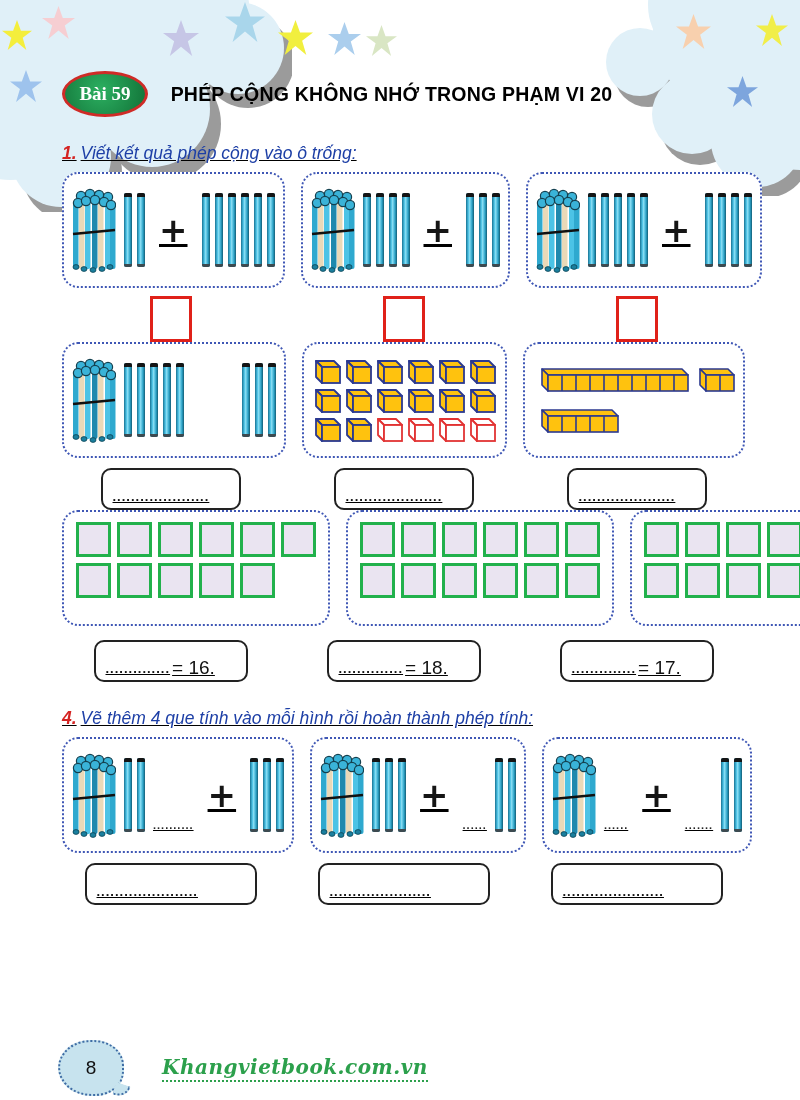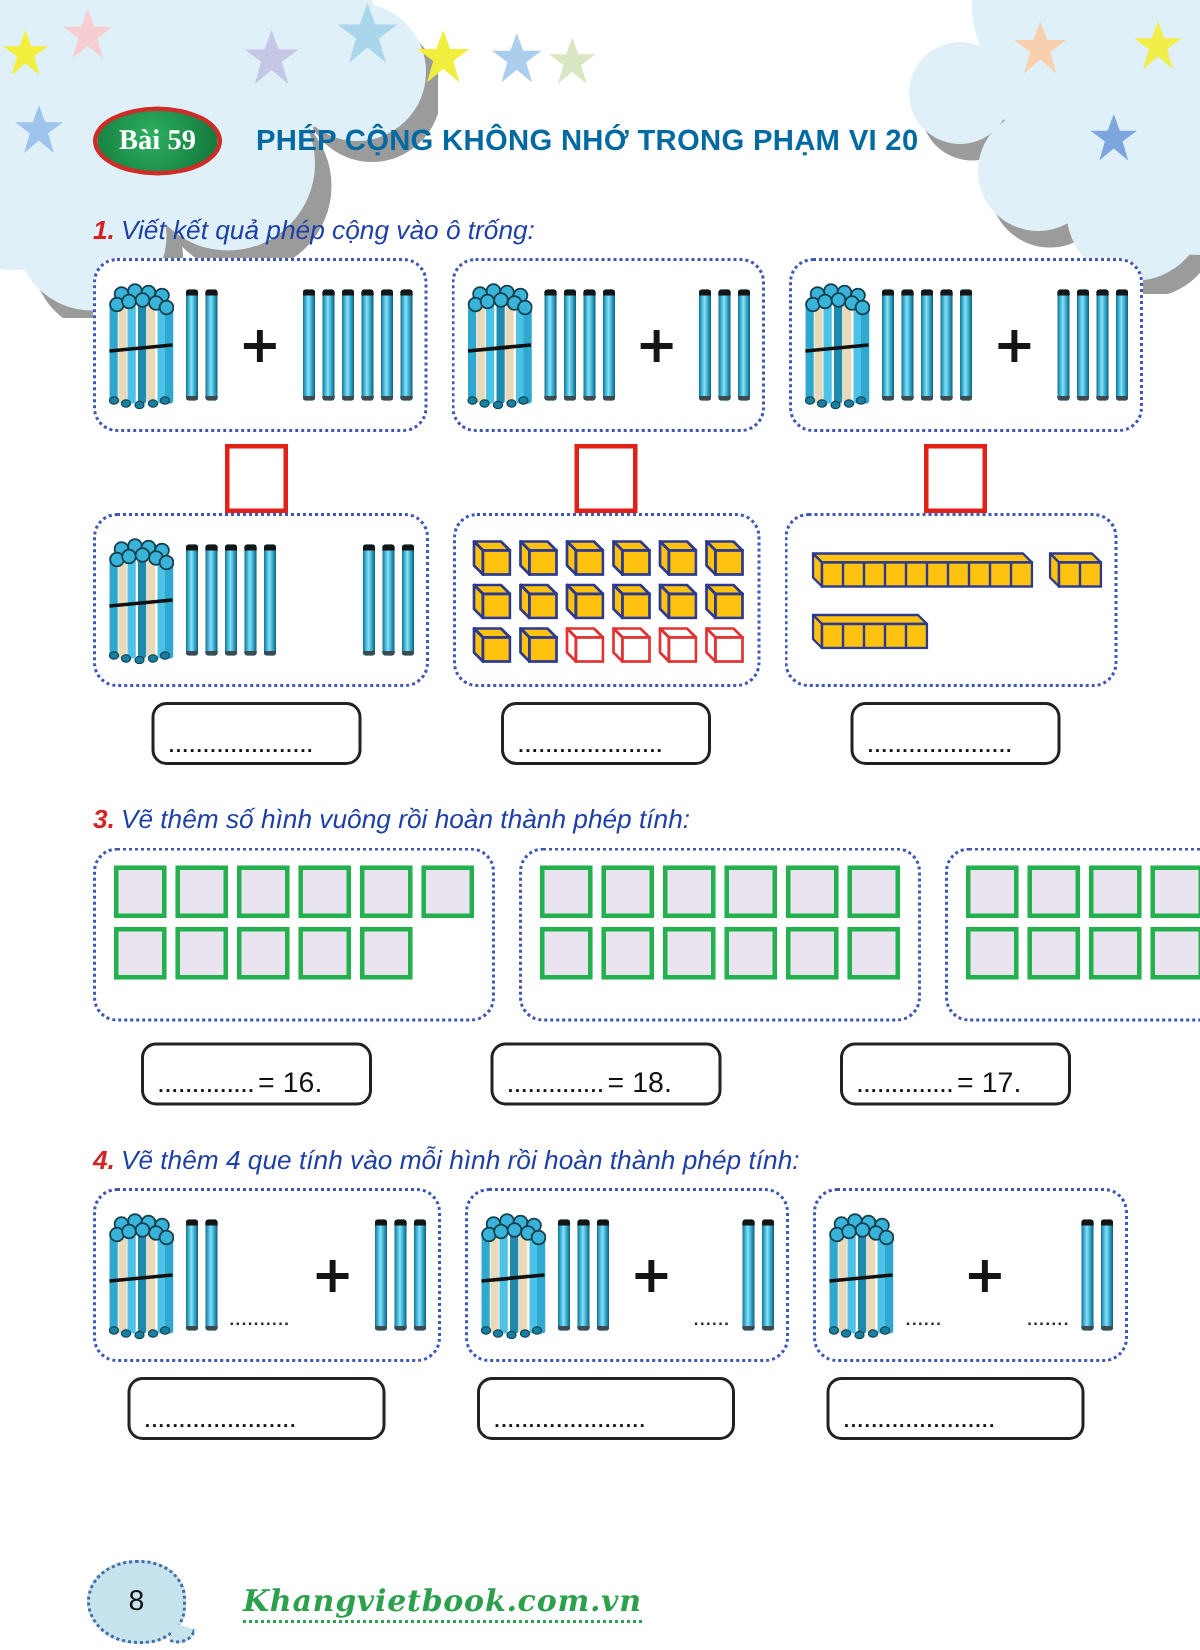--- a/index.html
+++ b/index.html
@@ -17,23 +17,23 @@
   .header{padding:71px 55px 0 62px;display:flex;align-items:center;position:relative;}
   .badge{
     width:80px;height:40px;flex:0 0 80px;
     background:radial-gradient(circle at 45% 40%,#2cb061,#157a3d 85%);
     border:3px solid #cf2b27;border-radius:50%;
     display:flex;align-items:center;justify-content:center;
     color:#ffffff;font-family:"Liberation Serif",serif;font-weight:bold;font-size:19px;
   }
   .title{
     flex:1;text-align:center;margin:0 110px 0 0;
-    color:#0369a1;font-size:19.5px;font-weight:bold;letter-spacing:0.2px;
+    color:#000000;font-size:19.5px;font-weight:bold;letter-spacing:0.2px;
   }
-  .exercise{padding:0 55px 0 62px;position:relative;}
+  .exercise{padding:0 55px 0 62px;position:relative;text-decoration:underline;}
   .ex-head{margin:26px 0 8px;font-size:17.5px;font-style:italic;line-height:1.2;}
   .ex-num{color:#d42322;font-weight:bold;margin-right:4px;}
   .ex-text{color:#1d3fa6;}
   .boxes{display:flex;gap:16px;}
   .box{
     flex:1;height:116px;background:#fff;
     border:2px dotted #3f57b5;border-radius:16px;
     display:flex;align-items:center;justify-content:center;gap:8px;
     padding:0 8px;box-sizing:border-box;
   }
@@ -452,21 +452,20 @@
         </div>
         <div class="ans-cell">
           <div class="ans-rect">
             <span class="dots">.....................</span>
           </div>
         </div>
       </div>
   </section>
 
   <section class="exercise">
-    <p class="ex-head"><span class="ex-num">3.</span><span class="ex-text">Vẽ thêm số hình vuông rồi hoàn thành phép tính:</span></p>
     <div class="boxes" id="ex3-boxes">
         <div class="box sq">
           <div class="sq-rows">
             <div class="sq-row">
               <div class="gsq"></div>
               <div class="gsq"></div>
               <div class="gsq"></div>
               <div class="gsq"></div>
               <div class="gsq"></div>
               <div class="gsq"></div>

